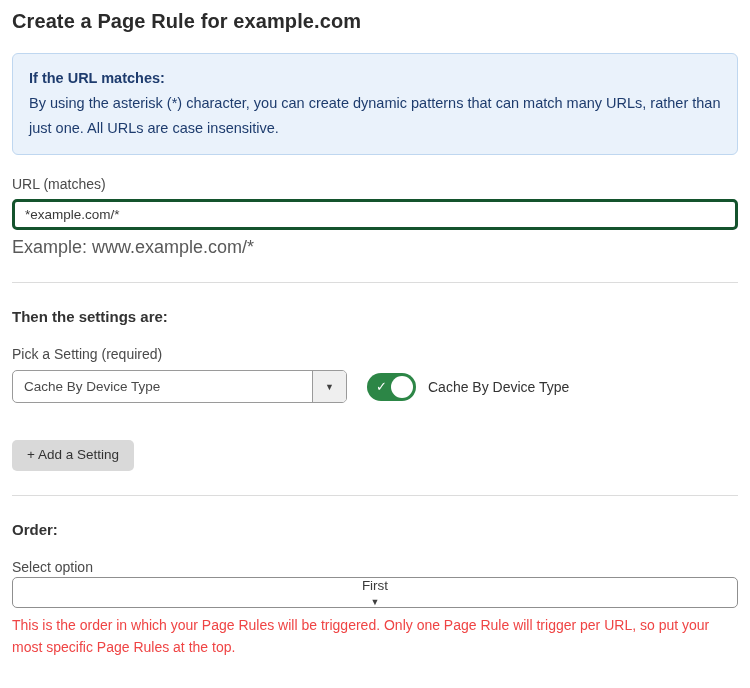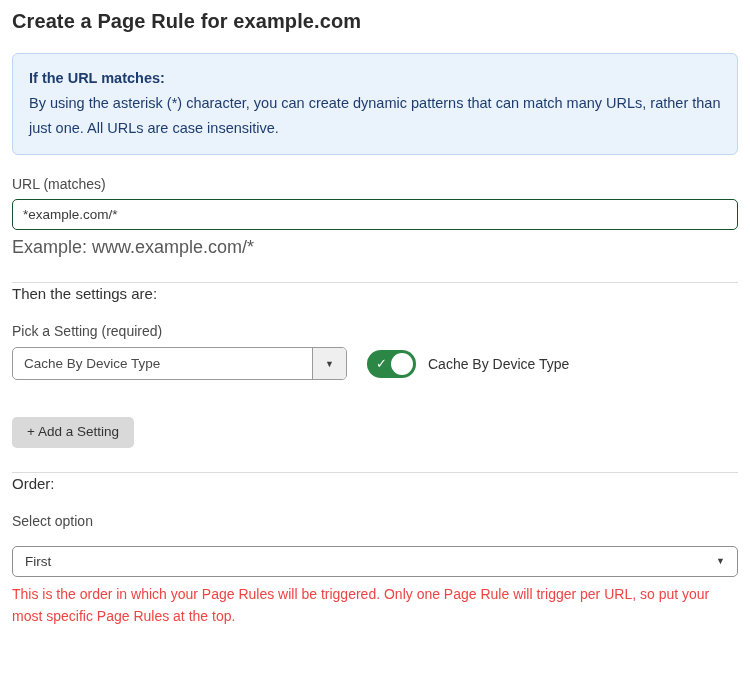--- a/index.html
+++ b/index.html
@@ -35,39 +35,39 @@
   }
   .info-link-suffix { color: #1E3C6E; }
   
   .field-label { font-size: 14px; color: #4a4a4a; margin-top: 21px; }
   .helper-text { font-size: 18px; color: #595959; margin-top: 7px; }
   
   .text-input {
     margin-top: 7px;
     width: 100%;
     height: 31px;
-    border: 1px solid #14532d;
+    border: 3px solid #14532d;
     border-radius: 5px;
     padding: 0 10px;
     font-family: "Liberation Sans", "DejaVu Sans", sans-serif;
     font-size: 13.5px;
     color: #3a3a3a;
     background: #fff;
     outline: none;
   }
   hr.divider {
     border: none;
     border-top: 1px solid #dcdcdc;
     margin-top: 24px;
   }
   .section-heading {
     font-size: 15px;
-    font-weight: normal;
+    font-weight: bold;
     color: #333333;
-    margin-top: 2px;
+    margin-top: 25px;
   }
   
   .setting-row { display: flex; align-items: center; margin-top: 8px; }
   .combo {
     display: inline-flex;
     width: 335px;
     height: 33px;
     border: 1px solid #9a9a9a;
     border-radius: 5px;
     overflow: hidden;
@@ -130,32 +130,33 @@
     font-family: "Liberation Sans", "DejaVu Sans", sans-serif;
     font-size: 13.5px;
     padding: 8px 15px;
     cursor: pointer;
     line-height: 1.1;
   }
   .btn-gray { background: #d9d9d9; color: #333333; }
   .add-setting-btn { margin-top: 37px; }
   
   .select-field {
-    margin-top: 17px;
+    margin-top: 2px;
     width: 100%;
     height: 31px;
     border: 1px solid #8f8f8f;
     border-radius: 5px;
     background: #fff;
     display: flex;
     align-items: center;
     padding: 0 12px;
     font-size: 13.5px;
     color: #3a3a3a;
     cursor: pointer;
+    flex-direction: column;
   }
   .select-field .select-value { flex: 1; }
   .select-caret { font-size: 9px; color: #3f3f3f; }
   .order-helper {
     font-size: 14px;
     color: #ef4444;
     line-height: 22px;
     margin-top: 6px;
     max-width: 718px;
   }

